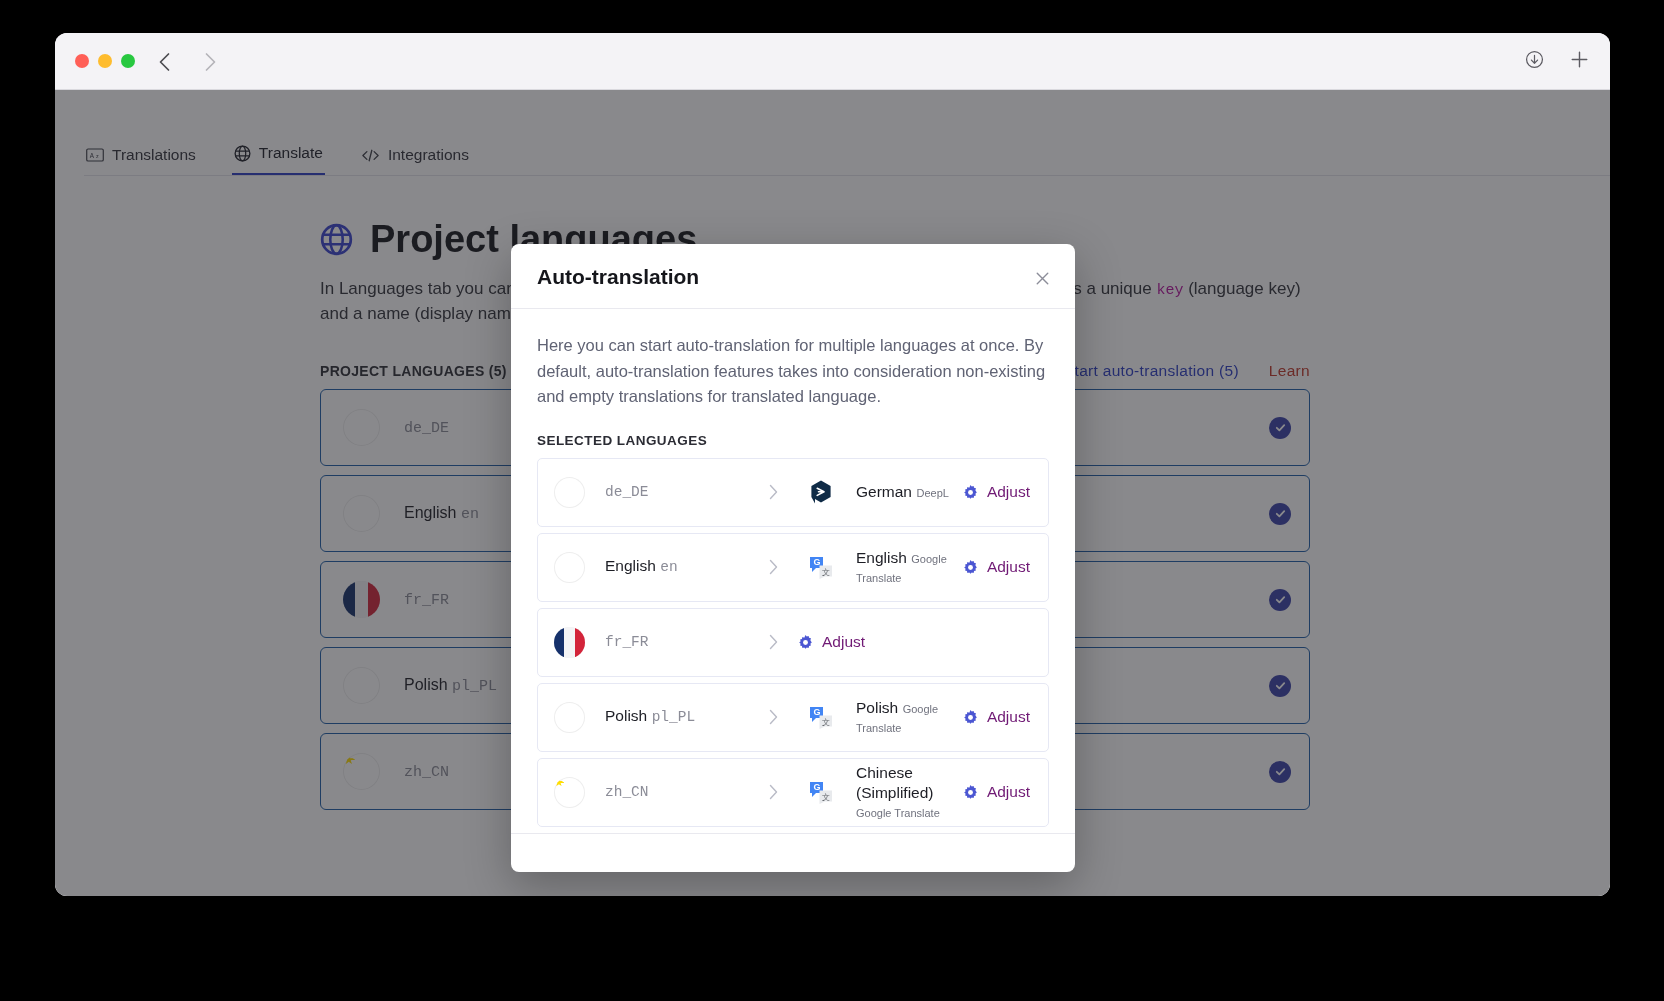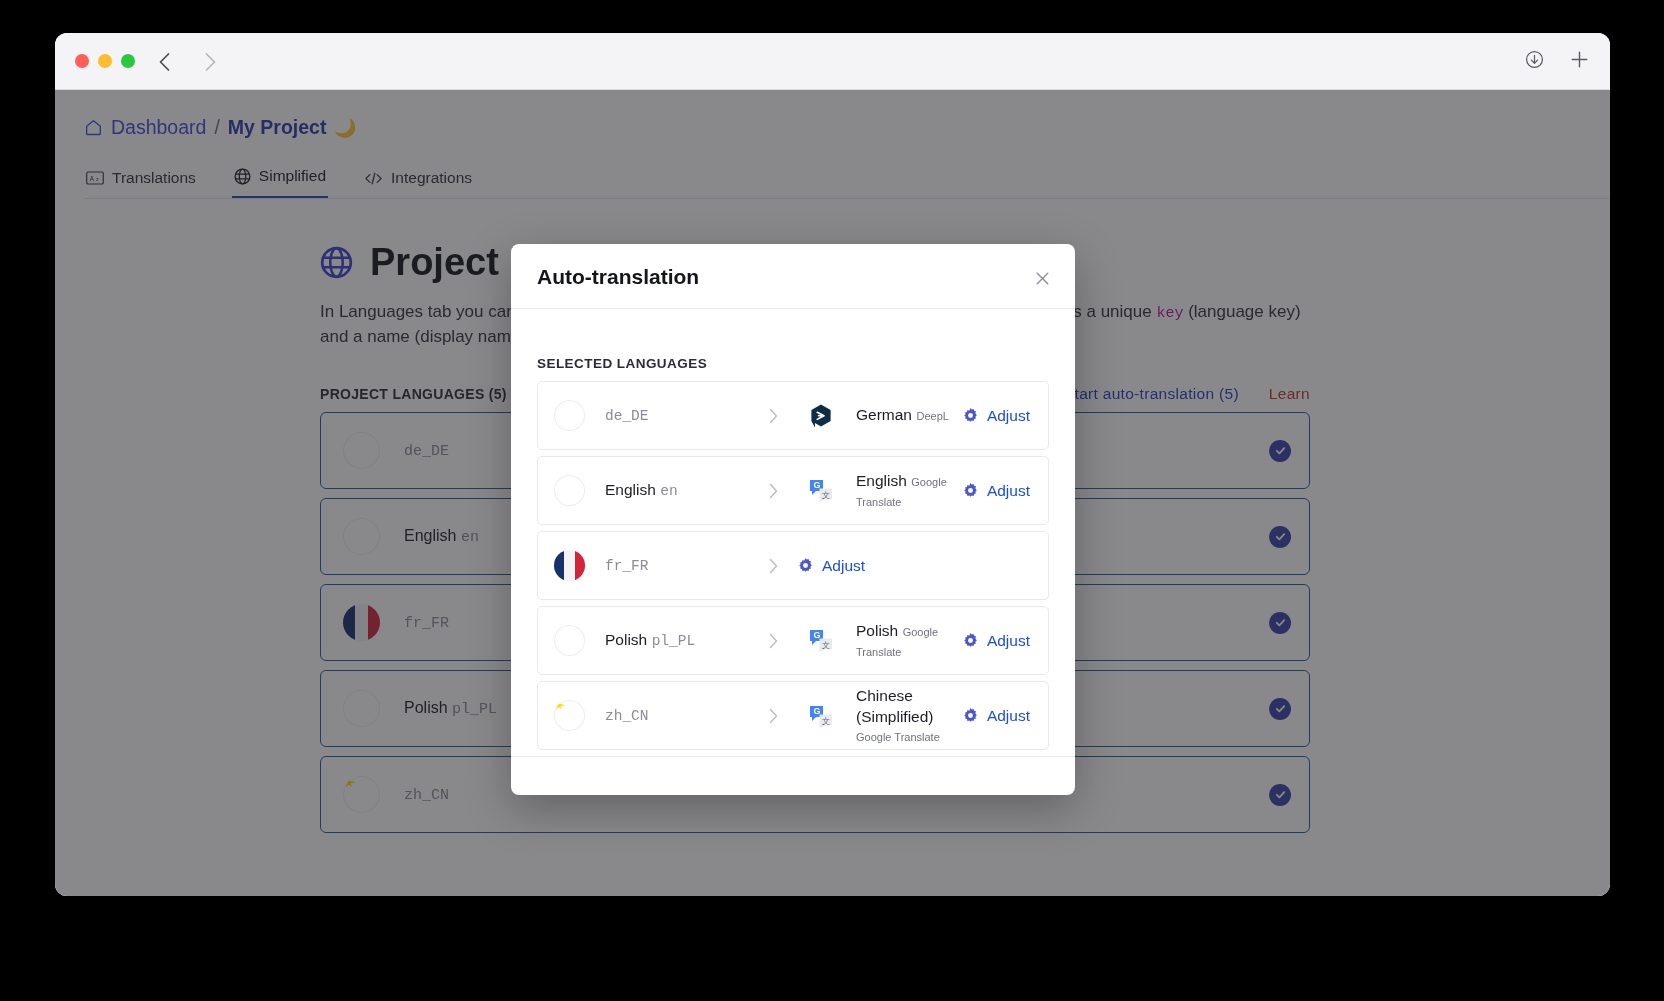--- a/index.html
+++ b/index.html
@@ -211,21 +211,21 @@
     font-family: "Liberation Mono", monospace; line-height: 1.35;
   }
   .arrow { color: #b9bbc6; display: flex; align-items: center; width: 30px; }
   .prov { display: flex; align-items: center; flex: 1; margin-left: 8px; }
   .prov-icon { width: 30px; height: 30px; flex: none; display: flex; align-items: center; justify-content: center; }
   .prov-txt { margin-left: 20px; }
   .prov-name { font-size: 15.5px; color: #1d1e25; line-height: 1.3; }
   .prov-sub { font-size: 11px; color: #70727e; line-height: 1.35; }
   .adjust {
     display: flex; align-items: center; gap: 9px;
-    color: #1d4ed8; font-size: 15.5px;
+    color: #701a75; font-size: 15.5px;
     padding-right: 4px;
   }
   .adjust .gear { display: flex; align-items: center; color: #4b56d2; }
 
   .show-more {
     display: flex; align-items: center; gap: 9px;
     color: #4b56d2; font-size: 15.5px;
     margin: 22px 0 26px 2px;
   }
   .modal-foot {
@@ -283,52 +283,41 @@
           <svg width="21" height="21" viewBox="0 0 22 22" fill="none">
               <path d="M11 3.4v15.2M3.4 11h15.2" stroke="currentColor" stroke-width="1.5" stroke-linecap="round"></path>
             </svg>
         </span>
       </div>
     </div>
 
     <div class="page">
       <div class="page-inner">
 
-        <div class="breadcrumb">
-          <span class="home">
-            <svg width="19" height="19" viewBox="0 0 20 20" fill="none">
-                <path d="M2.8 8.6 10 2.8l7.2 5.8v8a.8.8 0 0 1-.8.8H3.6a.8.8 0 0 1-.8-.8v-8Z" stroke="currentColor" stroke-width="1.4" stroke-linejoin="round"></path>
-              </svg>
-          </span>
-          <a href="#">Dashboard</a>
-          <span class="sep">/</span>
-          <a href="#" class="proj">My Project</a>
-          <span class="emoji">🌙</span>
-        </div>
 
         <div class="tabs">
           <div class="tab">
             <span class="ti">
               <svg width="18" height="14" viewBox="0 0 20 15" fill="none">
                   <rect x=".8" y=".8" width="18.4" height="13.4" rx="1.5" stroke="currentColor" stroke-width="1.3"></rect>
                   <text x="4.2" y="10.6" font-size="7" fill="currentColor" font-family="sans-serif">A</text>
                   <text x="11" y="10.6" font-size="6" fill="currentColor" font-family="sans-serif">z</text>
                 </svg>
             </span>
             <span>Translations</span>
           </div>
           <div class="tab active">
             <span class="ti">
               <svg width="17" height="17" viewBox="0 0 18 18" fill="none">
                   <circle cx="9" cy="9" r="7.8" stroke="currentColor" stroke-width="1.4"></circle>
                   <ellipse cx="9" cy="9" rx="3.4" ry="7.8" stroke="currentColor" stroke-width="1.3"></ellipse>
                   <path d="M1.6 6.4h14.8M1.6 11.6h14.8" stroke="currentColor" stroke-width="1.3"></path>
                 </svg>
             </span>
-            <span>Simplified</span>
+            <span>Translate</span>
           </div>
           <div class="tab">
             <span class="ti">
               <svg width="19" height="15" viewBox="0 0 20 15" fill="none">
                   <path d="M6.2 3.4 2 7.5l4.2 4.1M13.8 3.4 18 7.5l-4.2 4.1M11.4 2 8.6 13" stroke="currentColor" stroke-width="1.4" stroke-linecap="round" stroke-linejoin="round"></path>
                 </svg>
             </span>
             <span>Integrations</span>
           </div>
         </div>
@@ -462,20 +451,21 @@
         <div class="modal-head">
           <div class="modal-title">Auto-translation</div>
           <div class="modal-close">
             <svg width="15" height="15" viewBox="0 0 16 16" fill="none">
                 <path d="M2.4 2.4 13.6 13.6M13.6 2.4 2.4 13.6" stroke="currentColor" stroke-width="1.5" stroke-linecap="round"></path>
               </svg>
           </div>
         </div>
 
         <div class="modal-body">
+          <div class="modal-desc">Here you can start auto-translation for multiple languages at once. By default, auto-translation features takes into consideration non-existing and empty translations for translated language.</div>
           <div class="sel-label">SELECTED LANGUAGES</div>
 
           <div class="tr-list">
 
             <div class="tr-row">
               <span class="src">
                 <span class="flag"><span class="f-de"></span></span>
                 <span class="src-txt">
                   <span class="src-name"></span>
                   <span class="src-code">de_DE</span>

